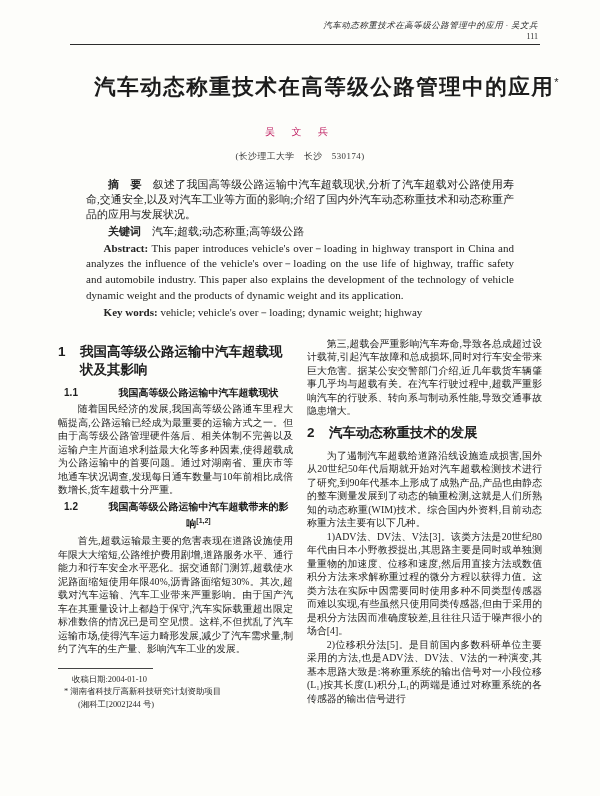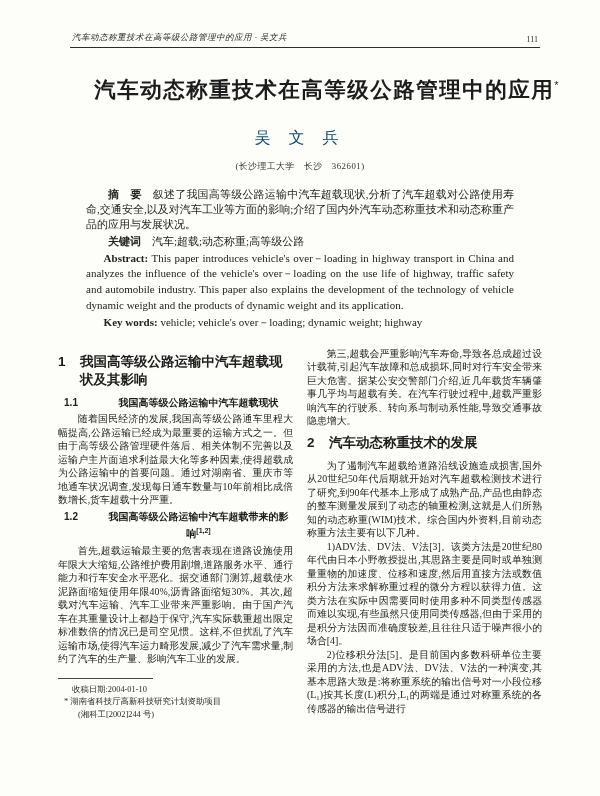--- a/index.html
+++ b/index.html
@@ -9,23 +9,23 @@
     margin:0 auto;
     background:#fdfdfa;
     color:#1c1c1c;
     font-family:"Liberation Serif","DejaVu Serif",serif;
     overflow:hidden;
     box-sizing:border-box;
     padding-top:20px;
   }
   
   .running{
-    display:flex;justify-content:space-between;align-items:flex-end;
-    margin:12px 62px 0 72px;
-    font-size:8.5px;color:#2a2a2a;
+    display:flex;justify-content:center;align-items:flex-end;
+    margin:0 62px 0 72px;
+    font-size:8.5px;color:#2a2a2a;flex-direction:column;
   }
   .running .rh{font-style:italic;letter-spacing:.5px;}
   .running .pn{font-size:8px;}
   .rule{
     margin:3px 60px 0 70px;
     border-top:1.6px solid #2c2c2c;
     height:0;
   }
   
   .title{
@@ -33,21 +33,21 @@
     text-align:right;
     font-family:"Liberation Sans","DejaVu Sans",sans-serif;
     font-weight:bold;
     font-size:21.5px;
     letter-spacing:1.5px;
     line-height:1.2;
   }
   .title sup{font-size:11px;font-weight:normal;}
   .author{
     margin-top:24px;text-align:center;
-    font-size:16px;letter-spacing:7px;color:#0c4a6e;
+    font-size:10px;letter-spacing:7px;color:#be185d;
   }
   .affil{
     margin-top:12px;text-align:center;
     font-size:8.8px;color:#333;letter-spacing:.5px;
   }
   
   .abs{
     margin:14px 86px 0 86px;
     font-size:11px;line-height:15px;
     text-align:justify;color:#222;
@@ -98,21 +98,21 @@
 
   <div class="running">
     <span class="rh">汽车动态称重技术在高等级公路管理中的应用 · 吴文兵</span>
     <span class="pn">111</span>
   </div>
   <div class="rule"></div>
 
   <h1 class="title"><span>汽车动态称重技术在高等级公路管理中的应用</span><sup>*</sup></h1>
 
   <div class="author">吴 文 兵</div>
-  <div class="affil">(长沙理工大学　长沙　362601)</div>
+  <div class="affil">(长沙理工大学　长沙　530174)</div>
 
   <div class="abs">
     <p class="zh"><b>摘　要</b>　<span>叙述了我国高等级公路运输中汽车超载现状,分析了汽车超载对公路使用寿命,交通安全,以及对汽车工业等方面的影响;介绍了国内外汽车动态称重技术和动态称重产品的应用与发展状况。</span></p>
     <p class="kw"><b>关键词</b>　<span>汽车;超载;动态称重;高等级公路</span></p>
     <p class="en"><b>Abstract:</b> <span>This paper introduces vehicle's over－loading in highway transport in China and analyzes the influence of the vehicle's over－loading on the use life of highway, traffic safety and automobile industry. This paper also explains the development of the technology of vehicle dynamic weight and the products of dynamic weight and its application.</span></p>
     <p class="en"><b>Key words:</b> <span>vehicle; vehicle's over－loading; dynamic weight; highway</span></p>
   </div>
 
   <div class="cols">
 

